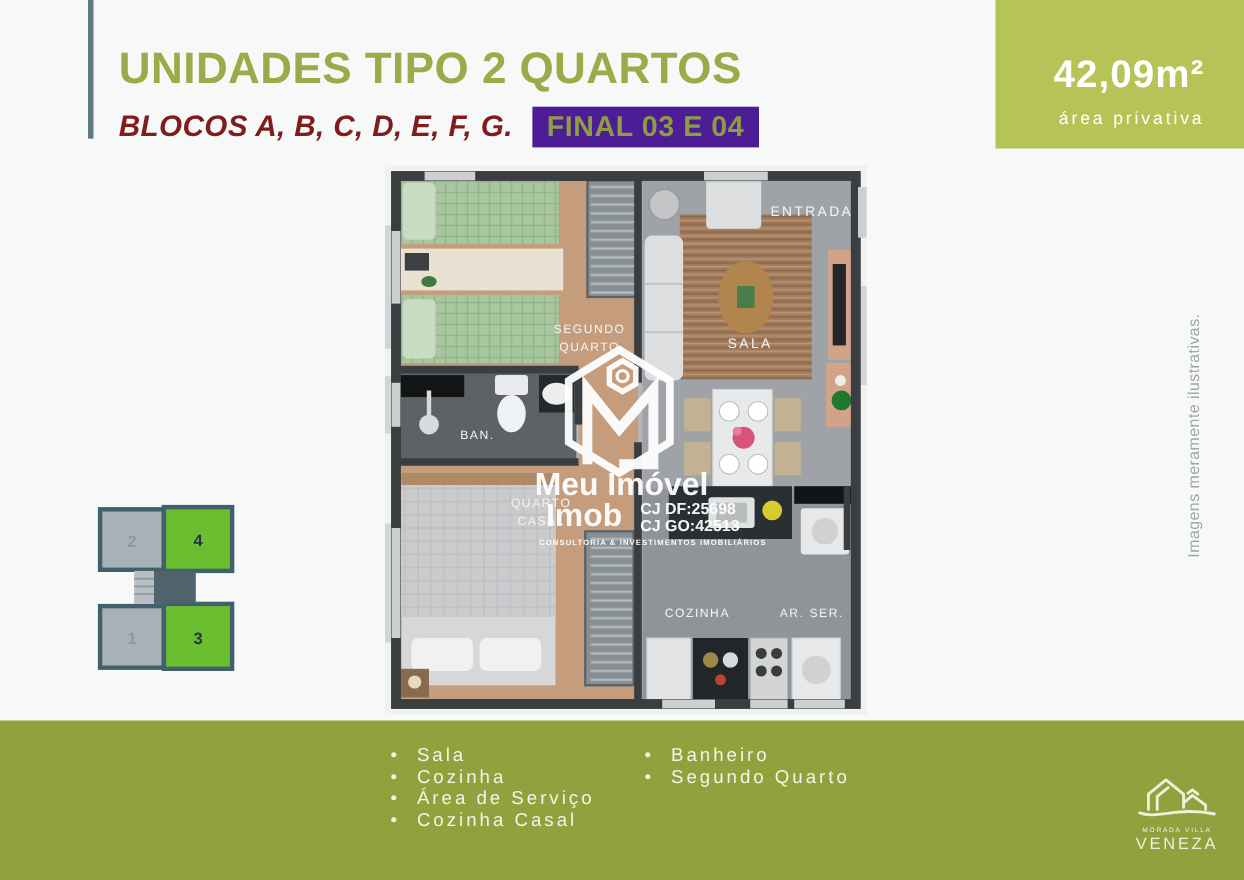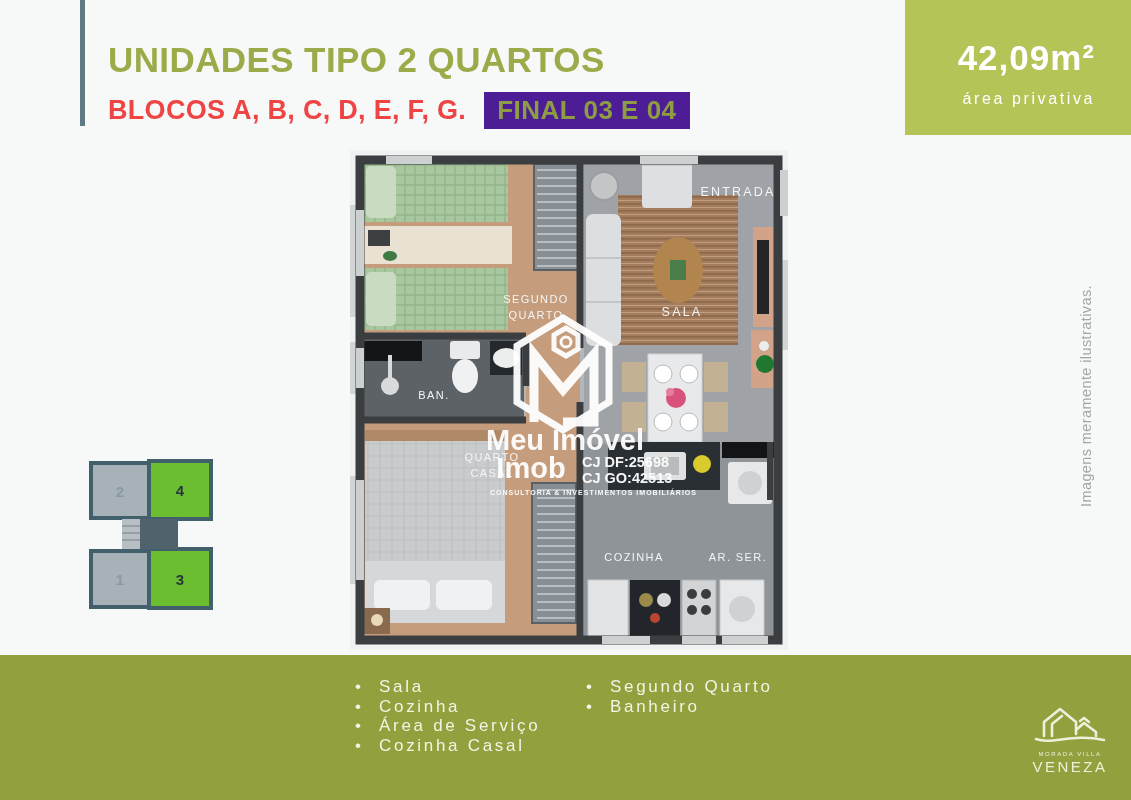--- a/index.html
+++ b/index.html
@@ -5,27 +5,27 @@
   * { margin:0; padding:0; box-sizing:border-box; }
   html,body { background:#e9ebeb; }
   .canvas {
     position:relative; width:1131px; height:800px; overflow:hidden;
     background:#f7f8f8; font-family:"Liberation Sans", sans-serif;
   }
   
   .accent-bar { position:absolute; left:80px; top:0; width:5px; height:126px; background:#5f7a82; }
   
   .header { position:absolute; left:108px; top:40px; }
-  .title  { font-size:35px; font-weight:bold; color:#9cab49; letter-spacing:.4px; }
+  .title  { font-size:40px; font-weight:bold; color:#9cab49; letter-spacing:.4px; }
   .subrow { margin-top:12px; display:flex; align-items:center; gap:18px; }
-  .subtitle { font-size:27px; font-weight:bold; color:#ef4444; letter-spacing:.3px; }
+  .subtitle { font-size:27px; font-weight:bold; color:#7f1d1d; letter-spacing:.3px;font-style:italic; }
   .badge { background:#4c1d95; color:#8e9d43; font-size:26px; font-weight:bold; padding:3px 13px; letter-spacing:.5px; }
   
   .area-box { position:absolute; left:905px; top:0; width:226px; height:135px; background:#b5c357;
-              color:#fff; text-align:right; padding:38px 36px 0 0; }
+              color:#fff; text-align:right; padding:48px 36px 0 0; }
   .area-value { font-size:35px; font-weight:bold; letter-spacing:1px; }
   .area-label { font-size:16px; letter-spacing:2.6px; margin-top:12px; }
   
   .floorplan { position:absolute; left:350px; top:150px; width:438px; height:500px; }
   .floorplan svg { display:block; }
   .room-label { fill:#f3f4f4; font-family:"Liberation Sans",sans-serif; font-size:11px; letter-spacing:1.4px; font-weight:500; }
   .entry-label { font-size:12.5px; letter-spacing:2.2px; }
   .wm-text { fill:#ffffff; font-family:"Liberation Sans",sans-serif; }
   
   .block-diagram { position:absolute; left:86px; top:456px; }
@@ -261,22 +261,22 @@
   <div class="side-note">Imagens meramente ilustrativas.</div>
 
   <div class="footer"></div>
   <ul class="feature-list left">
     <li>Sala</li>
     <li>Cozinha</li>
     <li>Área de Serviço</li>
     <li>Cozinha Casal</li>
   </ul>
   <ul class="feature-list right">
+    <li>Banheiro</li>
     <li>Segundo Quarto</li>
-    <li>Banheiro</li>
   </ul>
 
   <div class="veneza">
     <svg width="96" height="46" viewBox="0 0 96 46">
       <g stroke="#eef0da" stroke-width="2.6" fill="none" stroke-linejoin="round" stroke-linecap="round">
         <path d="M22 36 L22 22 L38 9 L54 22 L54 34"></path>
         <path d="M30 36 L30 24 L40 16"></path>
         <path d="M54 30 L62 23 L74 32 L74 36"></path>
         <path d="M58 21 L62 18 L67 22"></path>
         <path d="M14 39 C 30 45, 50 33, 82 40"></path>

